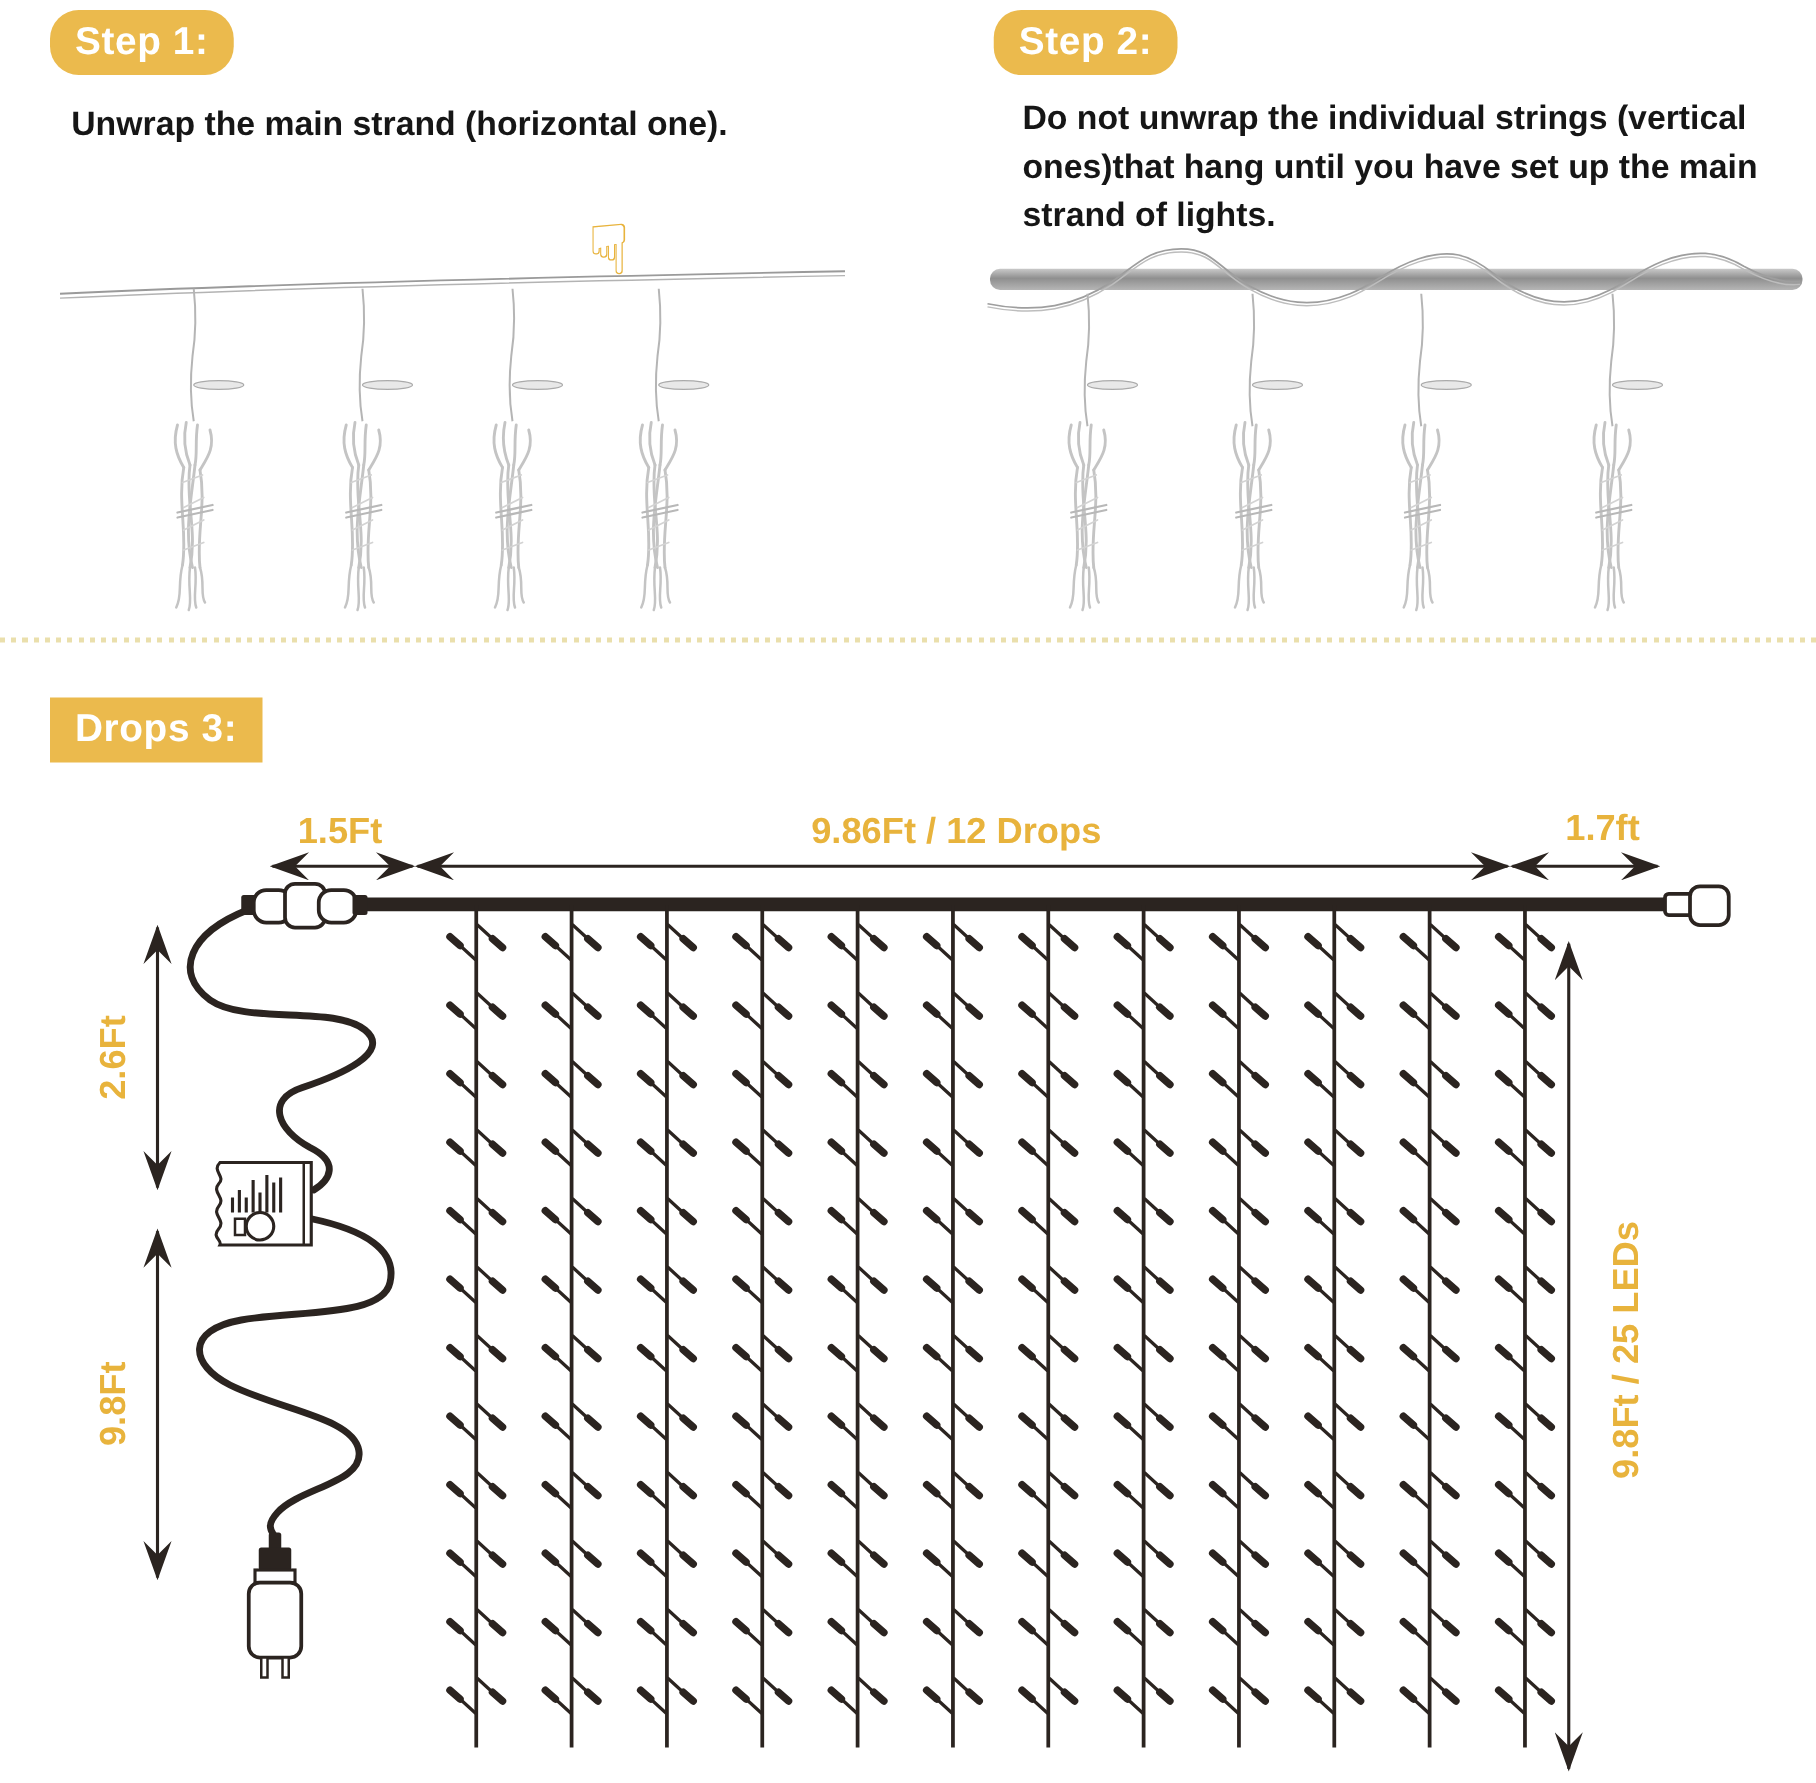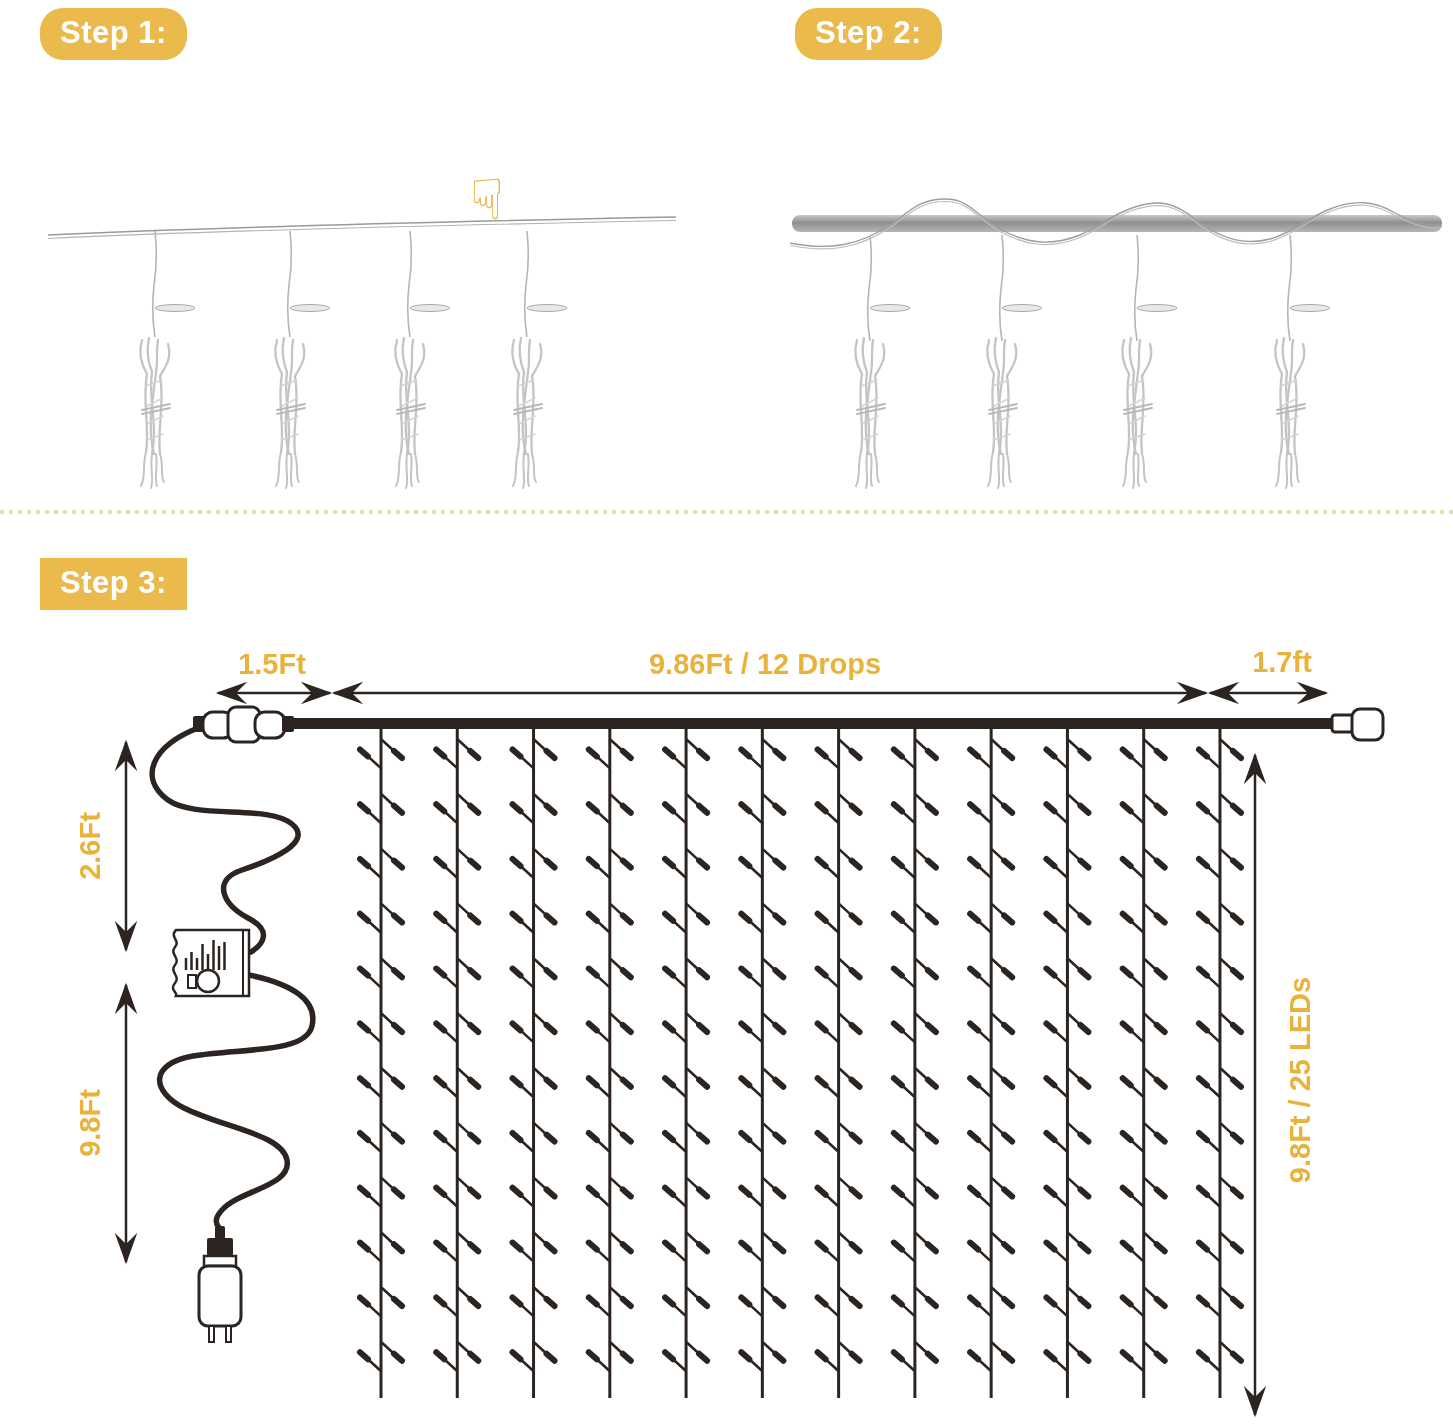--- a/index.html
+++ b/index.html
@@ -13,20 +13,21 @@
   svg{position:absolute;overflow:visible;}
   svg text{font-family:"Liberation Sans","DejaVu Sans",sans-serif;font-weight:bold;}
   .dimlabel{font-size:29px;}
 </style>
 </head>
 <body>
 
 <div id="page">
 
   <div class="badge" style="left: 40px; top: 8px; background: rgb(235, 186, 77); border-radius: 23px;">Step 1:</div>
+  <div class="instr" style="left:57px;top:80px;width:640px;">Unwrap the main strand (horizontal one).</div>
 
   <svg id="illus1" style="left:40px;top:155px;" width="660" height="350" viewBox="0 0 660 350">
     <defs>
       <g id="bundle-symbol" fill="none" stroke-linecap="round">
         <g stroke="#c4c4c4" stroke-width="2.3">
           <path d="M-13,-70 C-17,-56 -14,-46 -8,-36"></path>
           <path d="M-6,-72 C-9,-58 -7,-48 -3,-38"></path>
           <path d="M3,-70 C1,-56 3,-48 1,-38"></path>
           <path d="M13,-66 C17,-52 11,-44 5,-34"></path>
           <path d="M-8,-36 C-13,-8 -5,16 -9,42"></path>
@@ -73,20 +74,21 @@
         </g>
         <g>
           <path d="M487,76 q3,28 -1,54 q-3,28 1,52" stroke="#b5b5b5" stroke-width="1.6" fill="none"></path>
           <ellipse cx="507" cy="153" rx="20" ry="3.5" fill="#e8e8e8" stroke="#aaaaaa" stroke-width="1"></ellipse>
           <use href="#bundle-symbol" x="487" y="255"></use>
         </g>
       </g>
   </svg>
 
   <div class="badge" style="left: 795px; top: 8px; background: rgb(235, 186, 77); border-radius: 22px;">Step 2:</div>
+  <div class="instr" style="left:818px;top:75px;width:625px;">Do not unwrap the individual strings (vertical ones)that hang until you have set up the main strand of lights.</div>
 
   <svg id="illus2" style="left:790px;top:155px;" width="663" height="350" viewBox="0 0 663 350">
     <defs>
       <linearGradient id="rodGrad" x1="0" y1="0" x2="0" y2="1">
         <stop offset="0" stop-color="#c9c9c9"></stop>
         <stop offset="0.45" stop-color="#8f8f8f"></stop>
         <stop offset="1" stop-color="#b5b5b5"></stop>
       </linearGradient>
     </defs>
     <rect x="2" y="60" width="650" height="17" rx="8" fill="url(#rodGrad)"></rect>
@@ -111,21 +113,21 @@
         <g>
           <path d="M500,80 q3,28 -1,54 q-3,28 1,52" stroke="#b5b5b5" stroke-width="1.6" fill="none"></path>
           <ellipse cx="520" cy="153" rx="20" ry="3.5" fill="#e8e8e8" stroke="#aaaaaa" stroke-width="1"></ellipse>
           <use href="#bundle-symbol" x="500" y="255"></use>
         </g>
       </g>
   </svg>
 
   <div id="divider"></div>
 
-  <div class="badge" style="left: 40px; top: 558px; background: rgb(235, 186, 77);">Step 3:</div>
+  <div class="badge" style="left: 40px; top: 558px; background: rgb(235, 186, 77);">Drops 3:</div>
 
   <svg id="diagram" style="left:0;top:628px;" width="1453" height="798" viewBox="0 0 1453 798">
     <defs>
       <marker id="ah" viewBox="0 0 14 10" refX="13" refY="5" markerWidth="13" markerHeight="9" orient="auto-start-reverse">
         <path d="M14,5 L0,0 L5,5 L0,10 Z" fill="#2b2420"></path>
       </marker>
     </defs>
 
     <text class="dimlabel" x="272" y="46" text-anchor="middle" fill="#E8B33C">1.5Ft</text>
     <text class="dimlabel" x="765" y="46" text-anchor="middle" fill="#E8B33C">9.86Ft / 12 Drops</text>

